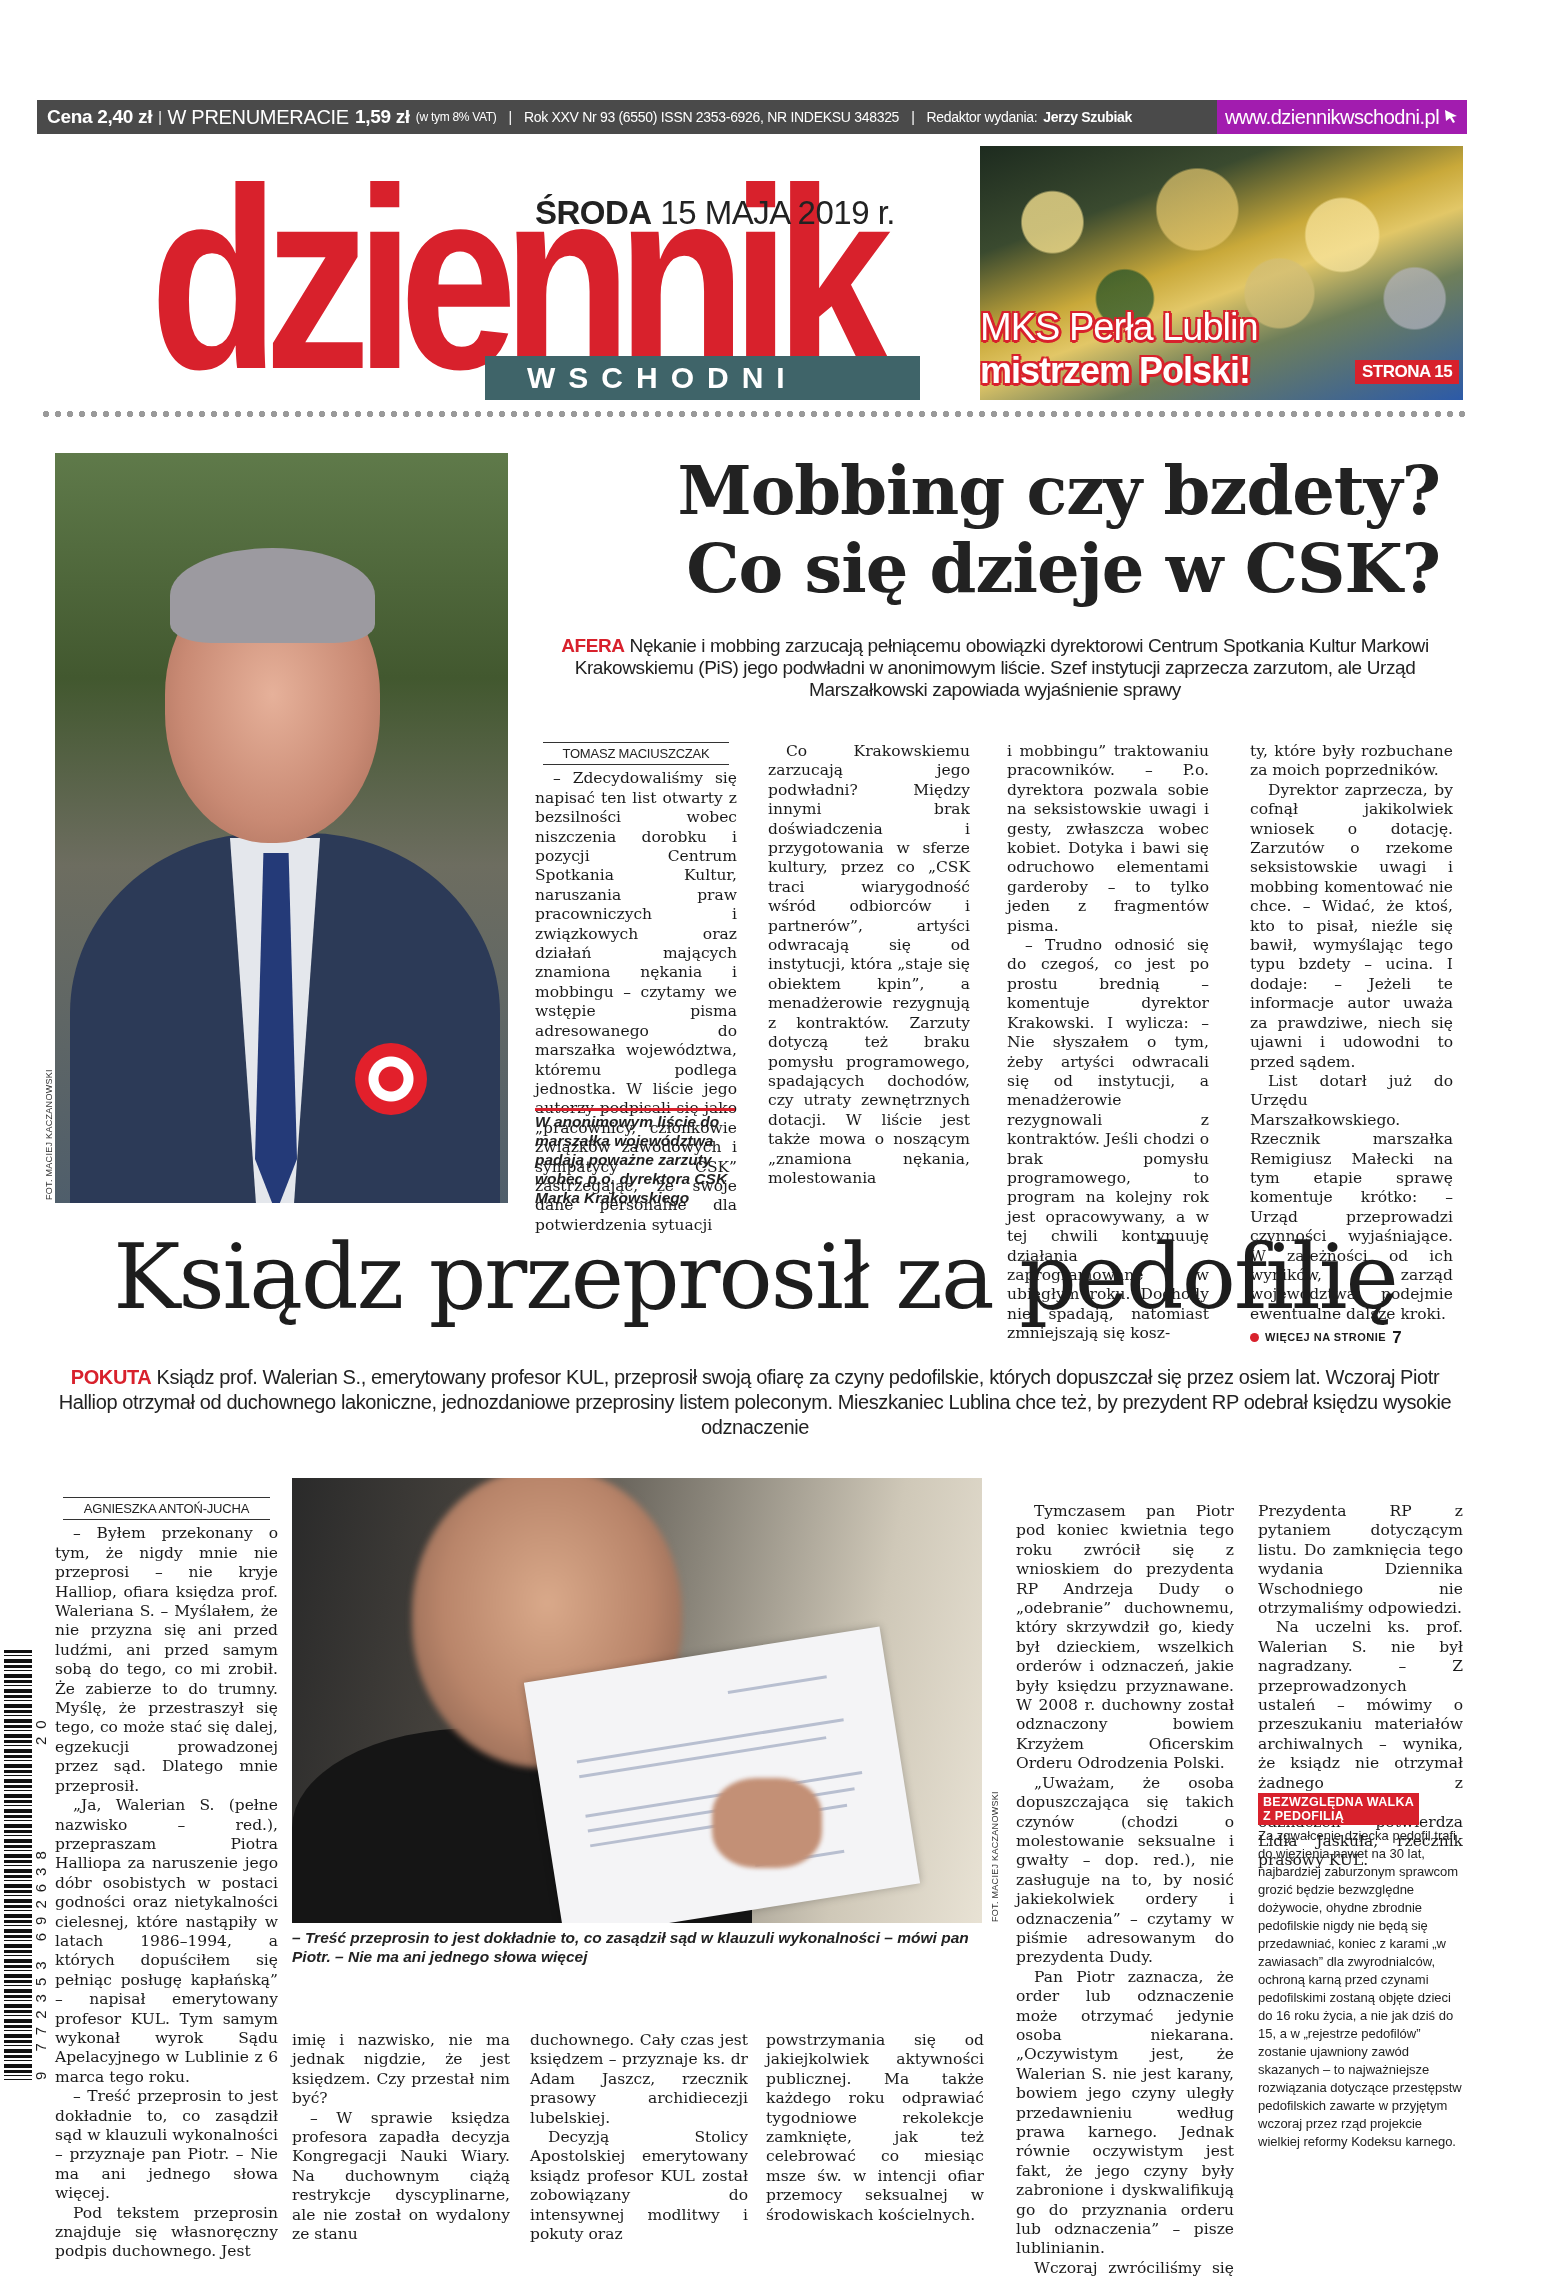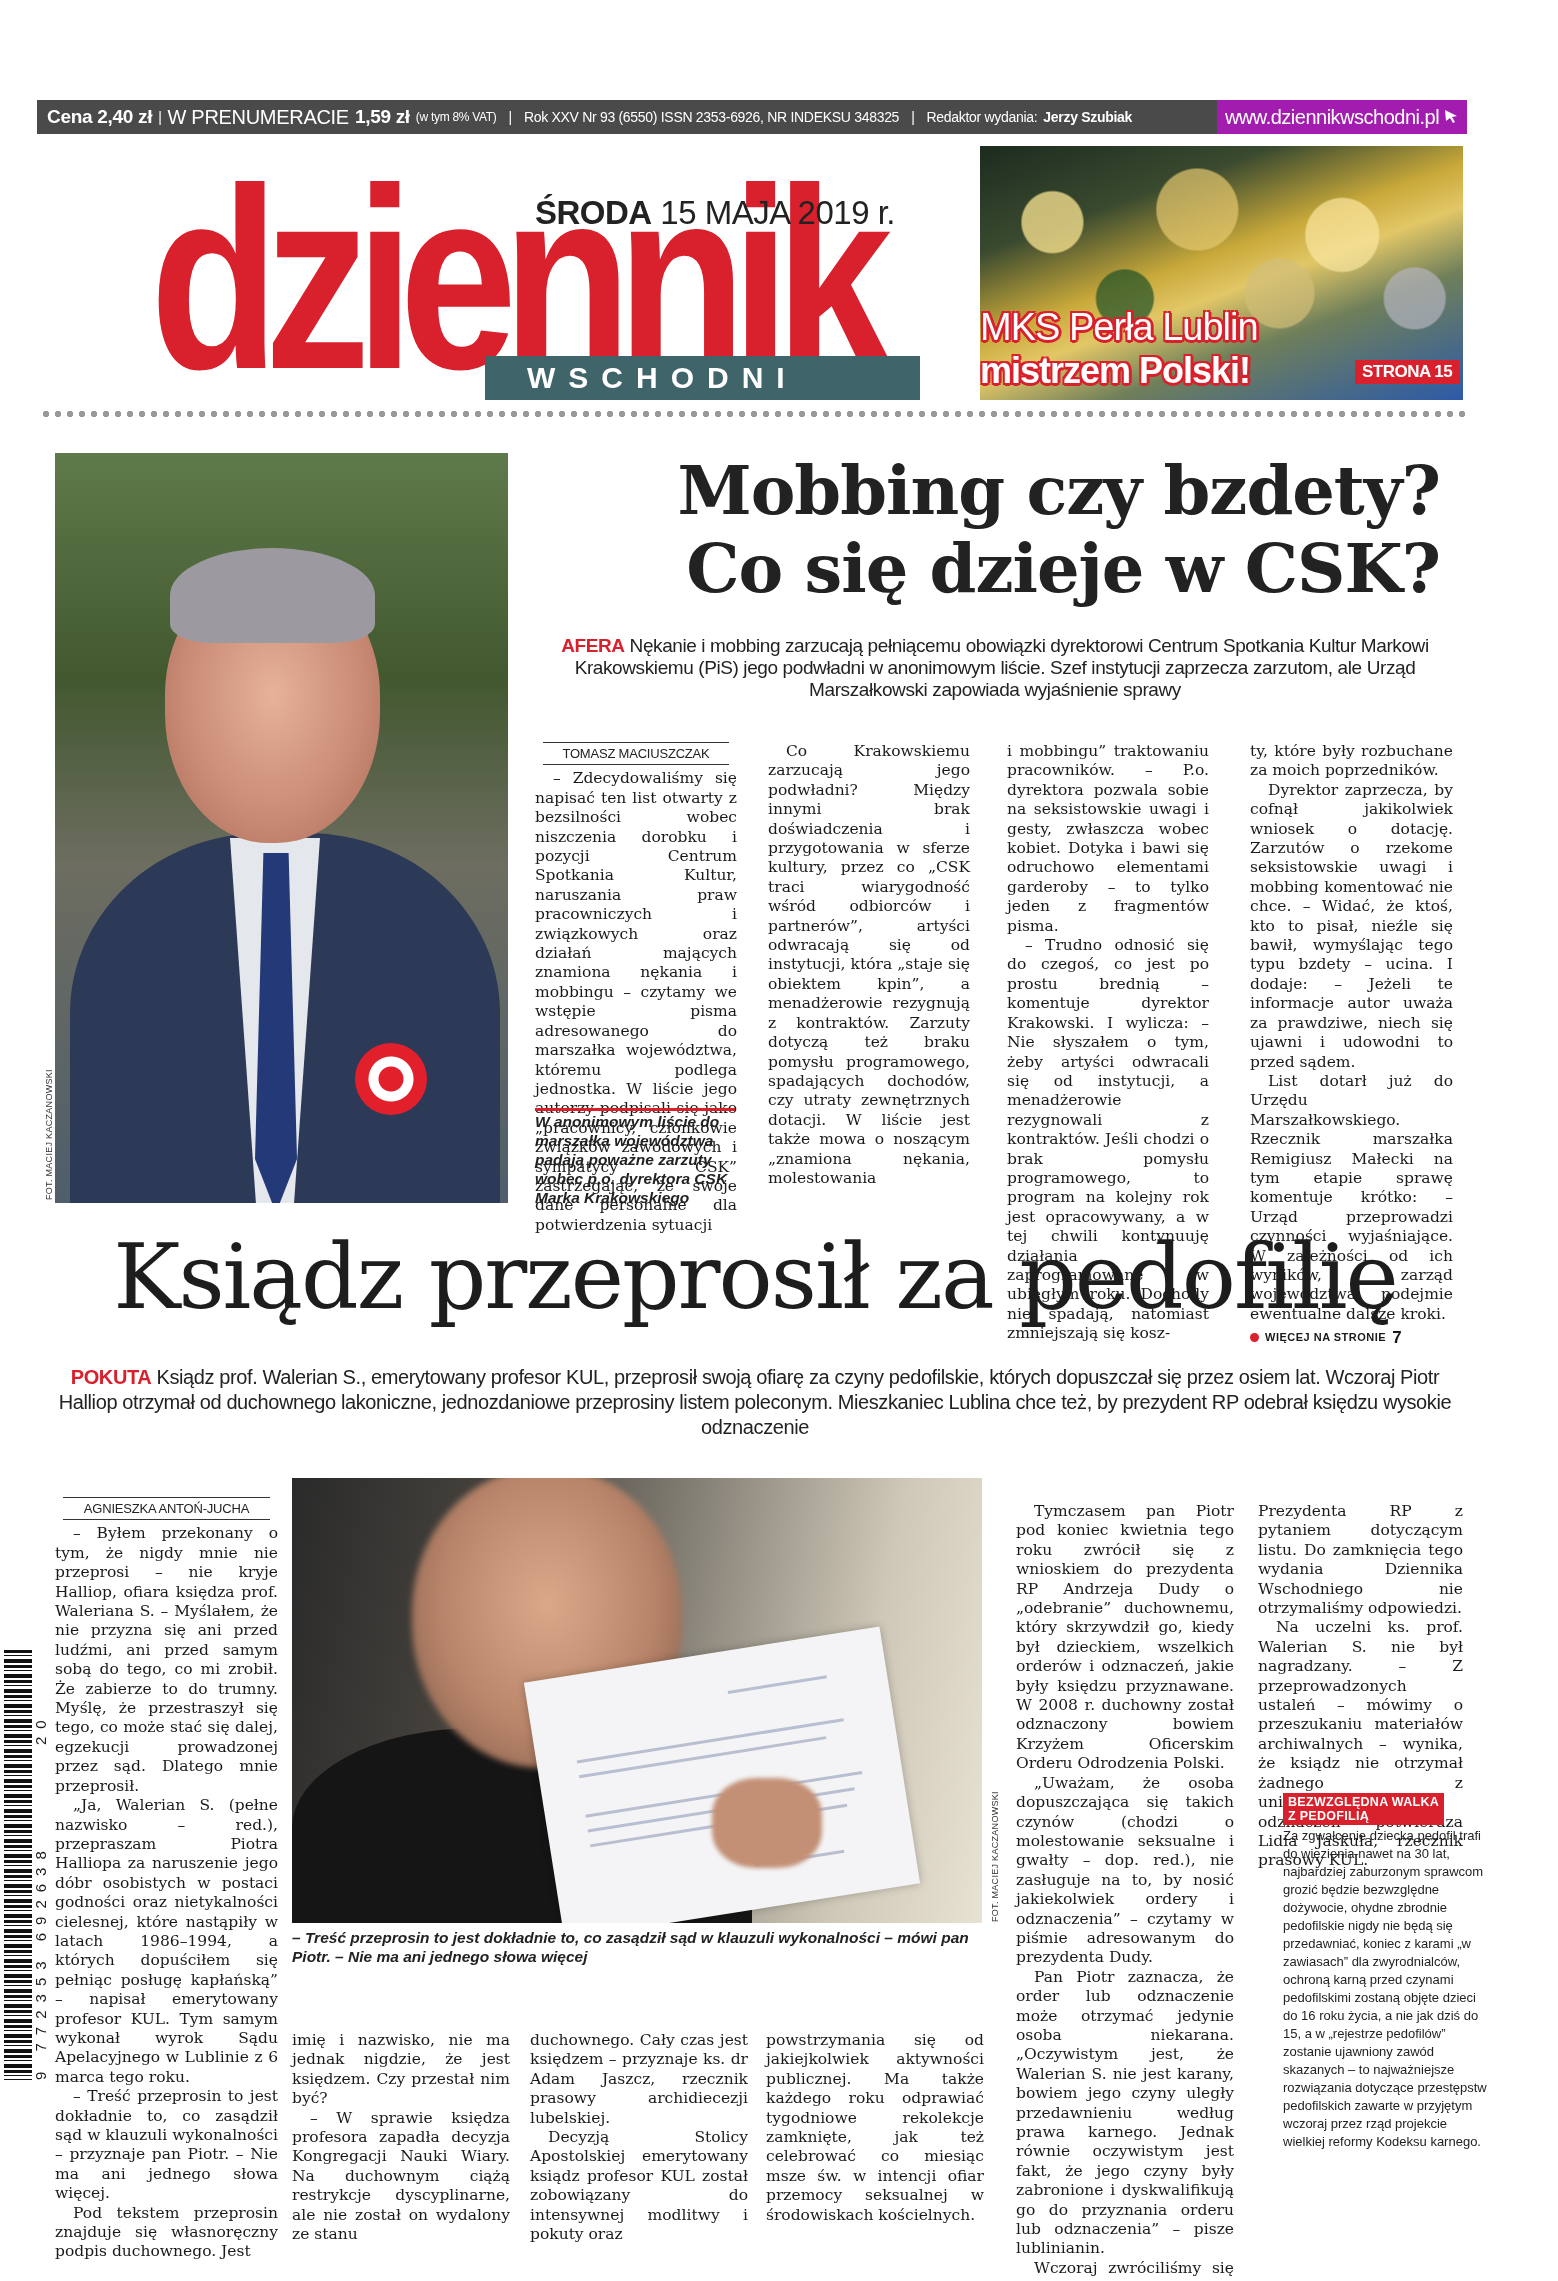--- a/index.html
+++ b/index.html
@@ -87,21 +87,21 @@
   .photo2 .head { position: absolute; left: 120px; top: -10px; width: 270px; height: 300px; border-radius: 48%;
     background: radial-gradient(ellipse at 50% 45%, #d9a98a 0%, #b9856a 55%, #7a5646 100%); filter: blur(3px); }
   .photo2 .body { position: absolute; left: 0; top: 250px; width: 460px; height: 250px; border-radius: 40% 50% 0 0; background: #151515; }
   .photo2 .letter { position: absolute; left: 250px; top: 175px; width: 360px; height: 260px; background: #f4f4f6; transform: rotate(-9deg);
     box-shadow: 0 0 8px rgba(0,0,0,0.25); }
   .photo2 .letter i { position: absolute; left: 40px; height: 3px; background: #b8bfd0; }
   .photo2 .hand { position: absolute; left: 420px; top: 300px; width: 110px; height: 90px; border-radius: 40%; background: #c39076; filter: blur(2px); }
   .caption2 { position: absolute; left: 292px; top: 1928px; width: 690px; font-family: "Liberation Sans", sans-serif; font-weight: bold;
     font-style: italic; font-size: 15.5px; line-height: 19px; color: #222; }
 
-  .sidebar-box { position: absolute; left: 1258px; top: 1793px; width: 205px; margin-left: 25px; }
+  .sidebar-box { position: absolute; left: 1258px; top: 1793px; width: 205px; }
   .sidebar-box .tag { display: inline-block; background: #d8212c; color: #fff; font-family: "Liberation Sans", sans-serif; font-weight: bold;
     font-size: 12.5px; line-height: 14px; padding: 2px 5px; letter-spacing: 0.3px; }
   .sidebar-box .body { font-family: "Liberation Sans", sans-serif; font-size: 13px; line-height: 18px; color: #222; margin-top: 2px; }
 
   .barcode { position: absolute; left: 4px; top: 1650px; width: 40px; height: 430px; }
   .barcode .bars { position: absolute; left: 0; top: 0; width: 28px; height: 430px;
     background: repeating-linear-gradient(180deg, #111 0 3px, #fff 3px 5px, #111 5px 6px, #fff 6px 9px, #111 9px 13px, #fff 13px 15px); }
   .barcode .digits { position: absolute; left: 28px; top: 430px; font-family: "Liberation Sans", sans-serif; font-size: 15px;
     transform: rotate(-90deg); transform-origin: left top; white-space: nowrap; letter-spacing: 8px; }
 </style>

